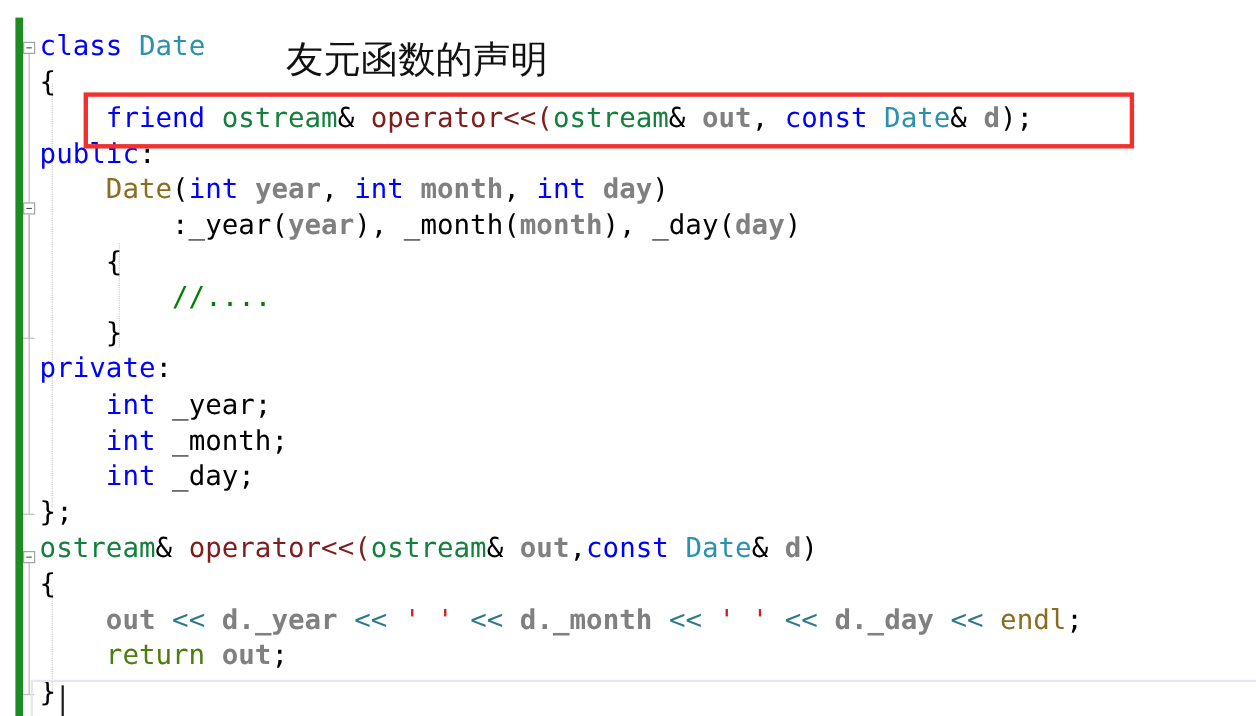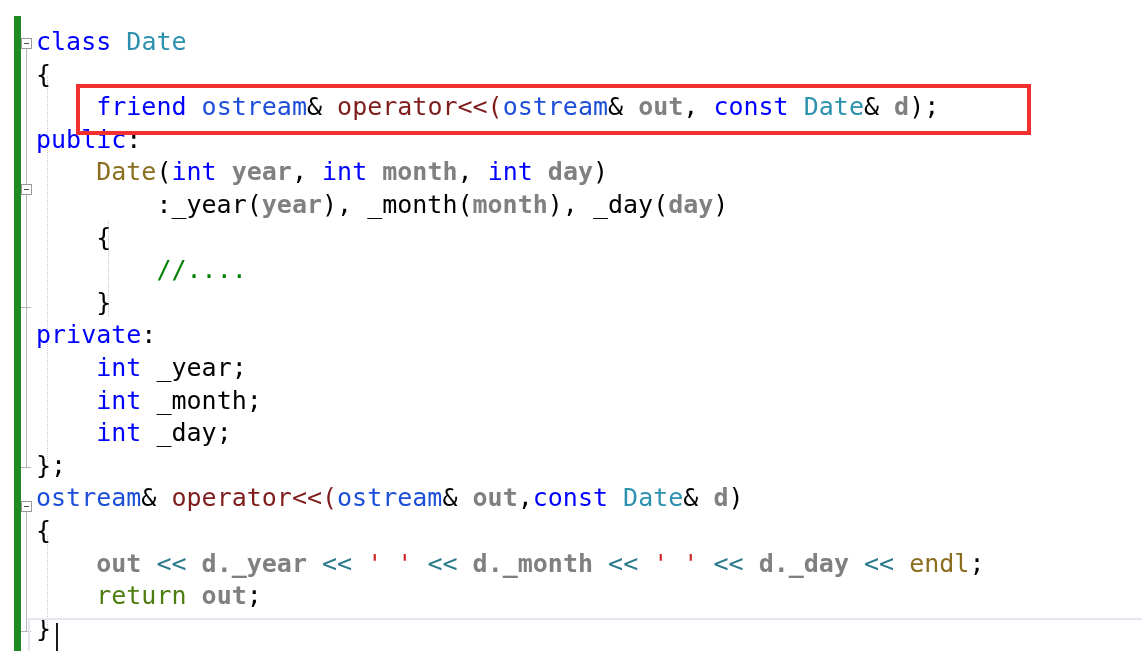--- a/index.html
+++ b/index.html
@@ -88,21 +88,21 @@
   
   .indent-guide {
     position: absolute;
     width: 0;
     border-left: 1px dotted #c8c8c8;
   }
 
   
   .kw      { color: #0000ff; }            
   .type    { color: #2b91af; }            
-  .typelt  { color: #1d4ed8; }            
+  .typelt  { color: #15803d; }            
   .func    { color: #7f1d1d; }            
   .ctor    { color: #8a6d1f; }            
   .ident   { color: #808080; font-weight: bold; }            
   .punct   { color: #000000; }
   .comment { color: #008000; }
   .str     { color: #cc2222; }            
   .ret     { color: #4d7c0f; }            
   .op      { color: #2b7a8c; }            
 
   
@@ -184,18 +184,19 @@
   </div>
 
   <div class="indent-guide" style="left:47px; top:60px;  height:385px;"></div>
   <div class="indent-guide" style="left:47px; top:520px; height:95px;"></div>
   <div class="indent-guide" style="left:108px; top:205px; height:95px;"></div>
 
   <div id="code"><div class="ln"><span class="kw">class</span><span class="punct"> </span><span class="type">Date</span></div><div class="ln"><span class="punct">{</span></div><div class="ln"><span class="punct">    </span><span class="kw">friend</span><span class="punct"> </span><span class="typelt">ostream</span><span class="punct">&amp;</span><span class="punct"> </span><span class="func">operator&lt;&lt;</span><span class="func">(</span><span class="typelt">ostream</span><span class="punct">&amp;</span><span class="punct"> </span><span class="ident">out</span><span class="punct">, </span><span class="kw">const</span><span class="punct"> </span><span class="type">Date</span><span class="punct">&amp;</span><span class="punct"> </span><span class="ident">d</span><span class="punct">);</span></div><div class="ln"><span class="kw">public</span><span class="punct">:</span></div><div class="ln"><span class="punct">    </span><span class="ctor">Date</span><span class="punct">(</span><span class="kw">int</span><span class="punct"> </span><span class="ident">year</span><span class="punct">, </span><span class="kw">int</span><span class="punct"> </span><span class="ident">month</span><span class="punct">, </span><span class="kw">int</span><span class="punct"> </span><span class="ident">day</span><span class="punct">)</span></div><div class="ln"><span class="punct">        :_year(</span><span class="ident">year</span><span class="punct">), _month(</span><span class="ident">month</span><span class="punct">), _day(</span><span class="ident">day</span><span class="punct">)</span></div><div class="ln"><span class="punct">    {</span></div><div class="ln"><span class="punct">        </span><span class="comment">//....</span></div><div class="ln"><span class="punct">    }</span></div><div class="ln"><span class="kw">private</span><span class="punct">:</span></div><div class="ln"><span class="punct">    </span><span class="kw">int</span><span class="punct"> _year;</span></div><div class="ln"><span class="punct">    </span><span class="kw">int</span><span class="punct"> _month;</span></div><div class="ln"><span class="punct">    </span><span class="kw">int</span><span class="punct"> _day;</span></div><div class="ln"><span class="punct">};</span></div><div class="ln"><span class="typelt">ostream</span><span class="punct">&amp;</span><span class="punct"> </span><span class="func">operator&lt;&lt;</span><span class="func">(</span><span class="typelt">ostream</span><span class="punct">&amp;</span><span class="punct"> </span><span class="ident">out</span><span class="punct">,</span><span class="kw">const</span><span class="punct"> </span><span class="type">Date</span><span class="punct">&amp;</span><span class="punct"> </span><span class="ident">d</span><span class="punct">)</span></div><div class="ln"><span class="punct">{</span></div><div class="ln"><span class="punct">    </span><span class="ident">out</span><span class="punct"> </span><span class="op">&lt;&lt;</span><span class="punct"> </span><span class="ident">d._year</span><span class="punct"> </span><span class="op">&lt;&lt;</span><span class="punct"> </span><span class="str">' '</span><span class="punct"> </span><span class="op">&lt;&lt;</span><span class="punct"> </span><span class="ident">d._month</span><span class="punct"> </span><span class="op">&lt;&lt;</span><span class="punct"> </span><span class="str">' '</span><span class="punct"> </span><span class="op">&lt;&lt;</span><span class="punct"> </span><span class="ident">d._day</span><span class="punct"> </span><span class="op">&lt;&lt;</span><span class="punct"> </span><span class="ctor">endl</span><span class="punct">;</span></div><div class="ln"><span class="punct">    </span><span class="ret">return</span><span class="punct"> </span><span class="ident">out</span><span class="punct">;</span></div><div class="ln"><span class="punct">}</span></div></div>
 
   <div class="red-box"></div>
 
+  <div class="annotation">友元函数的声明</div>
 
   <div class="current-line"></div>
   <div class="caret"></div>
   <div class="bottom-rule"></div>
 
 </div>
 
 </body></html>

